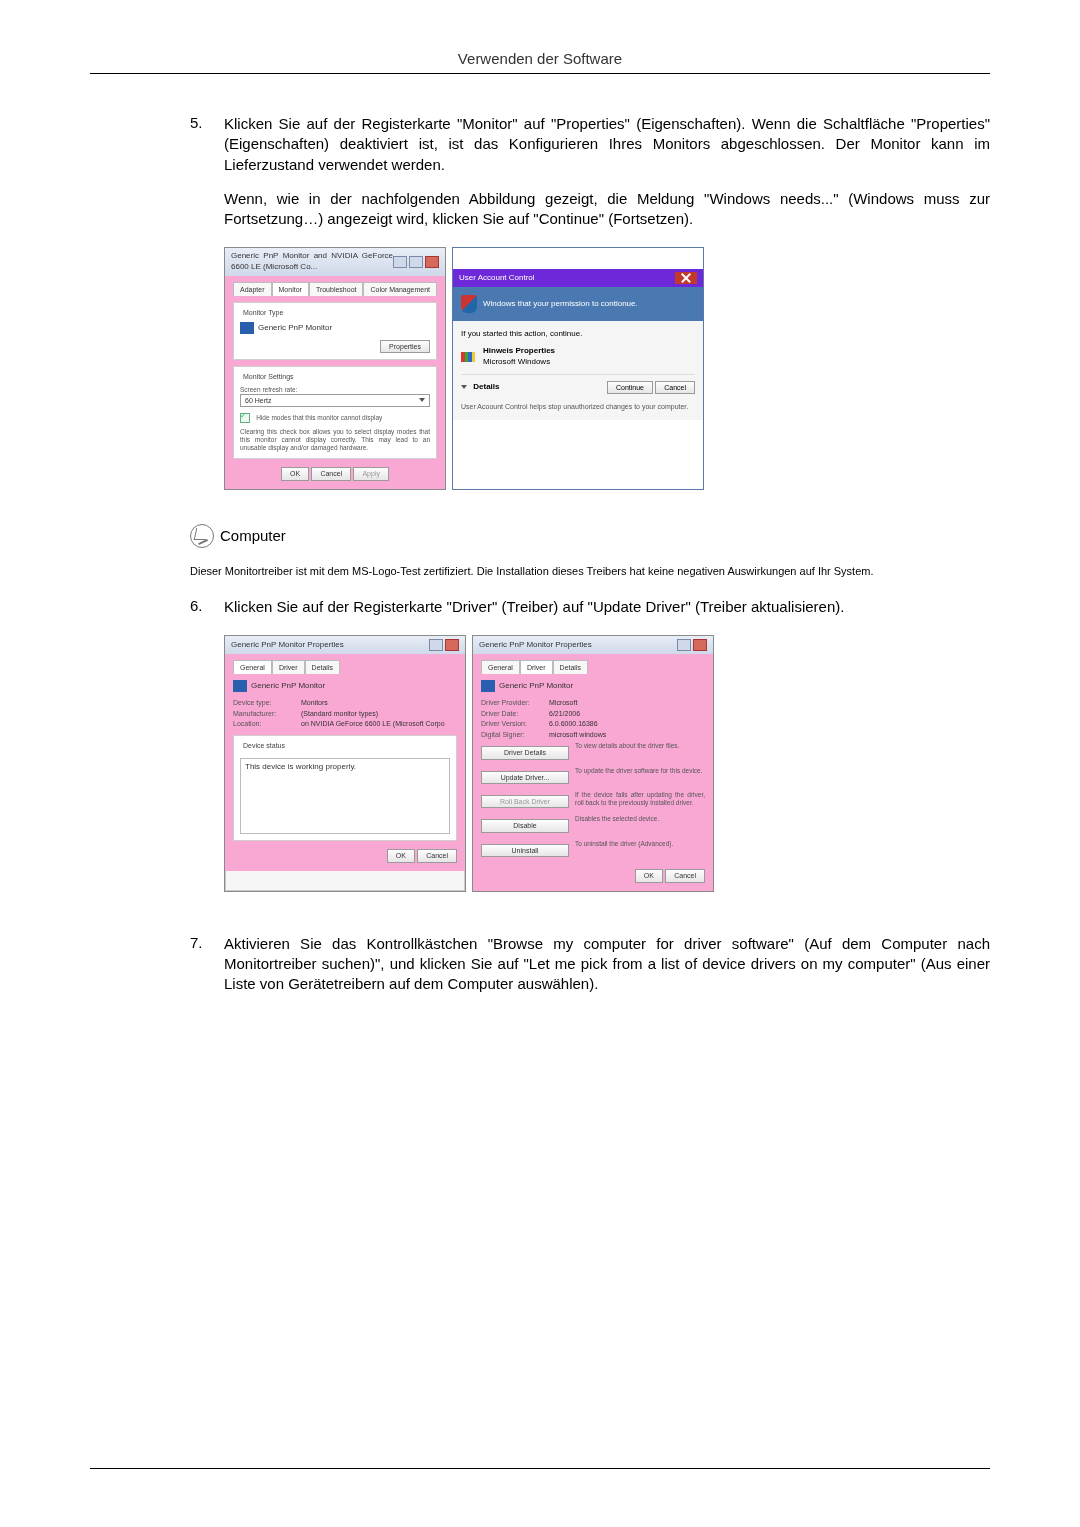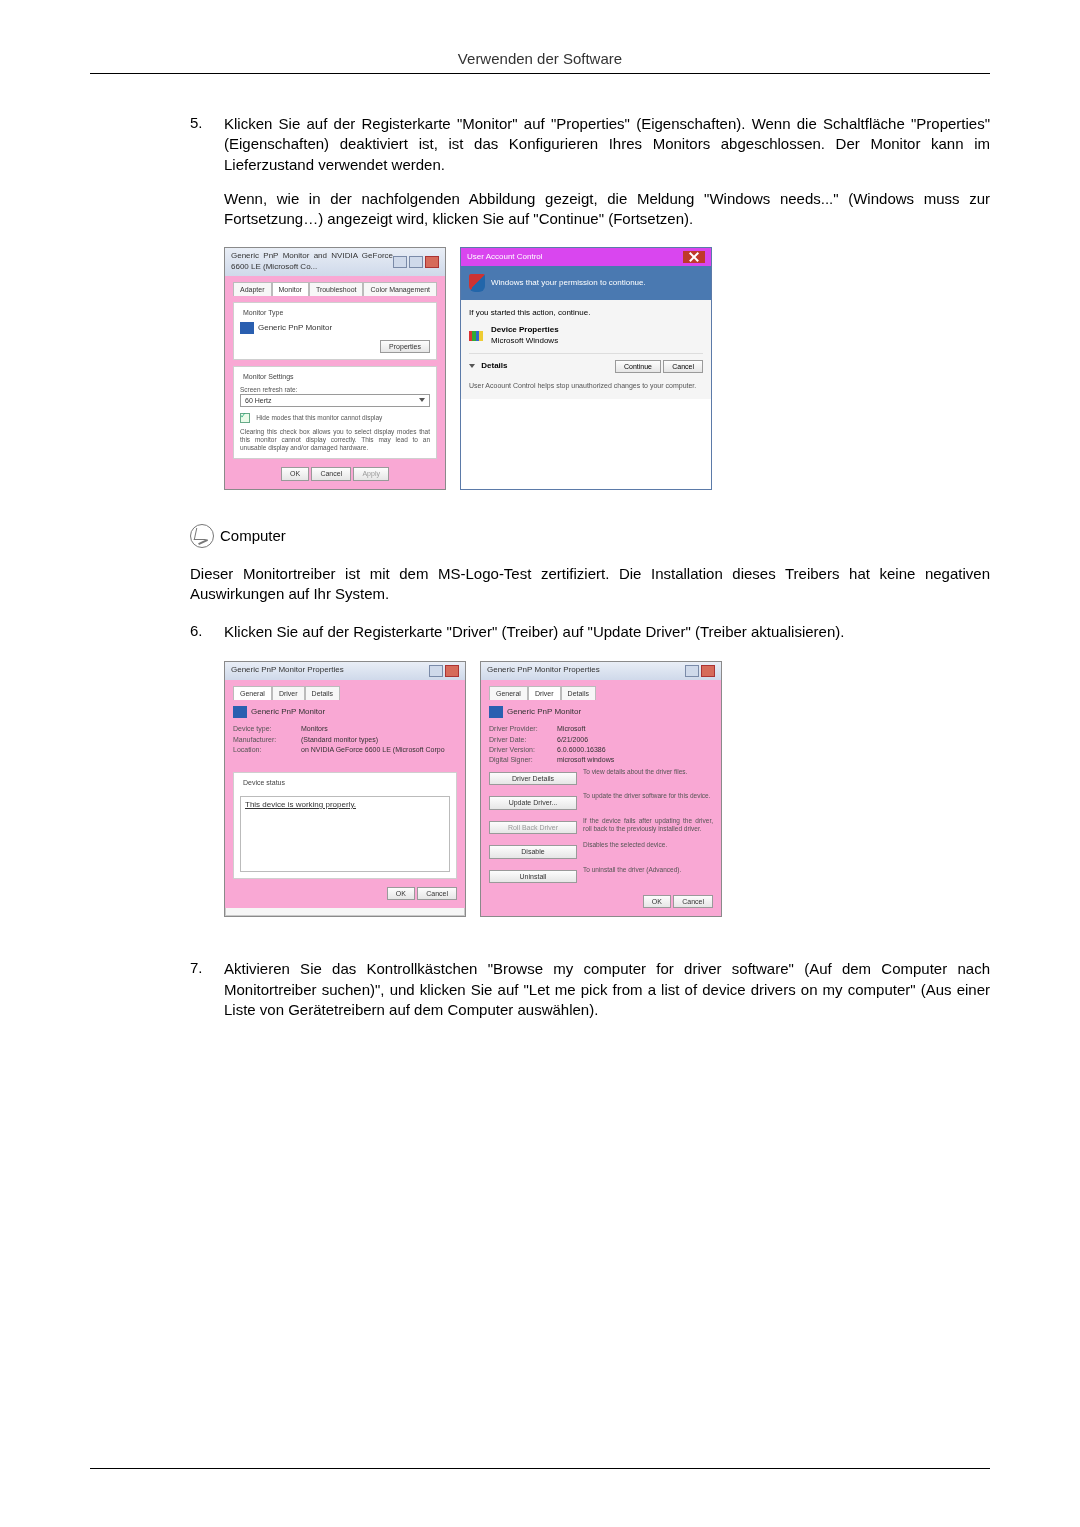--- a/index.html
+++ b/index.html
@@ -9,21 +9,21 @@
   .header-title { text-align:center; font-size:15px; color:#333; margin-bottom:6px; }
   .header-rule { border:0; border-top:1px solid #000; margin:0 0 40px 0; }
 
   .indent { margin-left:100px; }
 
   .step { display:flex; margin-top:18px; }
   .step-num { width:34px; flex-shrink:0; font-size:15px; }
   .step-body { flex:1; font-size:15px; line-height:1.35; text-align:justify; }
   .step-body p { margin:0 0 14px 0; }
 
-  .shots-row { display:flex; gap:14px; margin:18px 0 24px 0; }
+  .shots-row { display:flex; gap:6px; margin:18px 0 24px 0; }
 
   
   .dlg { border:1px solid #8a8a8a; background:#f6f6f6; font-size:8px; color:#333; width:220px; box-shadow:0 0 0 1px #c9c9c9 inset; }
   .dlg.wide { width:240px; }
   .dlg-title { background:linear-gradient(#e9eef6,#cfd9ea); padding:3px 6px; font-size:8px; display:flex; justify-content:space-between; align-items:center; }
   .dlg-close { display:inline-flex; gap:2px; }
   .winbtn { width:12px; height:10px; background:#cfd9ea; border:1px solid #7a8aa8; display:inline-block; }
   .winbtn.red { background:#d66a5a; border-color:#a33; }
   .dlg-body { padding:6px 8px 8px 8px; background:#f9a8d4; }
   .tabs { display:flex; gap:0; margin-bottom:6px; }
@@ -37,41 +37,41 @@
   .btn.disabled { color:#999; }
   .select { border:1px solid #9a9a9a; background:#fff; padding:1px 4px; font-size:7px; display:flex; justify-content:space-between; align-items:center; }
   .chev { width:0; height:0; border-left:3px solid transparent; border-right:3px solid transparent; border-top:4px solid #555; display:inline-block; }
   .chk { width:8px; height:8px; border:1px solid #6a8; background:#eafbe9; display:inline-block; margin-right:4px; vertical-align:middle; position:relative; }
   .chk::after { content:"✓"; position:absolute; top:-3px; left:-1px; font-size:8px; color:#2a7; }
   .small { font-size:6.5px; color:#555; line-height:1.25; }
   .btnrow { text-align:center; margin-top:8px; }
 
   
   .uac { width:250px; border:1px solid #5b7aa8; font-size:8px; }
-  .uac-title { background:#d946ef; color:#fff; padding:3px 6px; display:flex; justify-content:space-between; align-items:center; }
+  .uac-title { background:#6d28d9; color:#fff; padding:3px 6px; display:flex; justify-content:space-between; align-items:center;margin-top:21px; }
   .uac-redx { width:22px; height:12px; background:#c0392b; display:inline-block; position:relative; }
   .uac-redx::before, .uac-redx::after { content:""; position:absolute; left:5px; top:1px; width:12px; height:1.8px; background:#fff; }
   .uac-redx::before { transform:rotate(45deg); top:5px; }
   .uac-redx::after  { transform:rotate(-45deg); top:5px; }
   .uac-banner { background:#4a79b1; color:#fff; padding:8px 8px; display:flex; align-items:center; gap:6px; }
   .shield { width:16px; height:18px; background:linear-gradient(135deg,#c33 50%,#26a 50%); border-radius:2px 2px 6px 6px; }
   .uac-body { background:#f5f5f5; padding:8px; }
   .uac-row { display:flex; align-items:center; gap:8px; margin:6px 0; }
   .uac-sep { border:0; border-top:1px solid #ddd; margin:6px 0; }
   .flag { width:14px; height:10px; background:linear-gradient(90deg,#d33 25%,#3a3 25% 50%,#36c 50% 75%,#ec3 75%); display:inline-block; }
   .uac-foot { font-size:7px; color:#555; margin-top:8px; }
 
   
   .hinweis-row { display:flex; align-items:center; gap:6px; margin:10px 0 12px 0; }
   .note-icon { width:22px; height:22px; border:1.5px solid #777; border-radius:50%; position:relative; }
   .note-icon::before { content:""; position:absolute; width:11px; height:11px; border-left:1.5px solid #777; border-bottom:1.5px solid #777; top:3px; left:4px; transform:skewX(-12deg); }
   .note-icon::after { content:""; position:absolute; width:10px; height:1.5px; background:#777; top:16px; left:7px; transform:rotate(-25deg); }
   .hinweis-text { font-size:15px; }
 
-  .para { font-size:15px; line-height:1.35; text-align:justify; margin:16px 0 14px 0; }
+  .para { font-size:11px; line-height:1.35; text-align:justify; margin:16px 0 14px 0; }
 
   
   .dlg .list { border:1px solid #bbb; background:#fff; height:68px; padding:3px 4px; margin-top:4px; }
   .kv { display:flex; font-size:7px; margin:1px 0; }
   .kv .k { width:68px; color:#555; }
   .kv .v { flex:1; }
   .stack-btn { display:block; margin:4px 0; }
   .drv-row { display:flex; gap:6px; align-items:flex-start; margin:3px 0; }
   .drv-row .small { flex:1; }
 
@@ -144,21 +144,21 @@
             </div>
             <div class="uac-banner">
               <span class="shield"></span>
               <span>Windows that your permission to contionue.</span>
             </div>
             <div class="uac-body">
               <div>If you started this action, continue.</div>
               <div class="uac-row">
                 <span class="flag"></span>
                 <div>
-                  <div style="font-weight:bold;">Device Properties</div>
+                  <div style="font-weight:bold;">Hinweis Properties</div>
                   <div>Microsoft Windows</div>
                 </div>
               </div>
               <hr class="uac-sep">
               <div class="uac-row" style="justify-content:space-between;">
                 <span>
                   <span class="chev" style="transform:rotate(0deg); margin-right:4px;"></span>
                   <span style="font-weight:bold;">Details</span>
                 </span>
                 <span>
@@ -206,21 +206,21 @@
                   <span class="v">Monitors</span>
                 </div>
               <div class="kv">
                   <span class="k">Manufacturer:</span>
                   <span class="v">(Standard monitor types)</span>
                 </div>
               <div class="kv">
                   <span class="k">Location:</span>
                   <span class="v">on NVIDIA GeForce 6600 LE (Microsoft Corpo</span>
                 </div>
-              <div class="groupbox" style="margin-top:18px;text-decoration:underline;">
+              <div class="groupbox" style="margin-top:6px;">
                 <span class="gb-title">Device status</span>
                 <div class="list">This device is working properly.</div>
               </div>
               <div class="btnrow" style="text-align:right;">
                 <span class="btn sm">OK</span>
                 <span class="btn sm">Cancel</span>
               </div>
             </div>
           </div>
 

